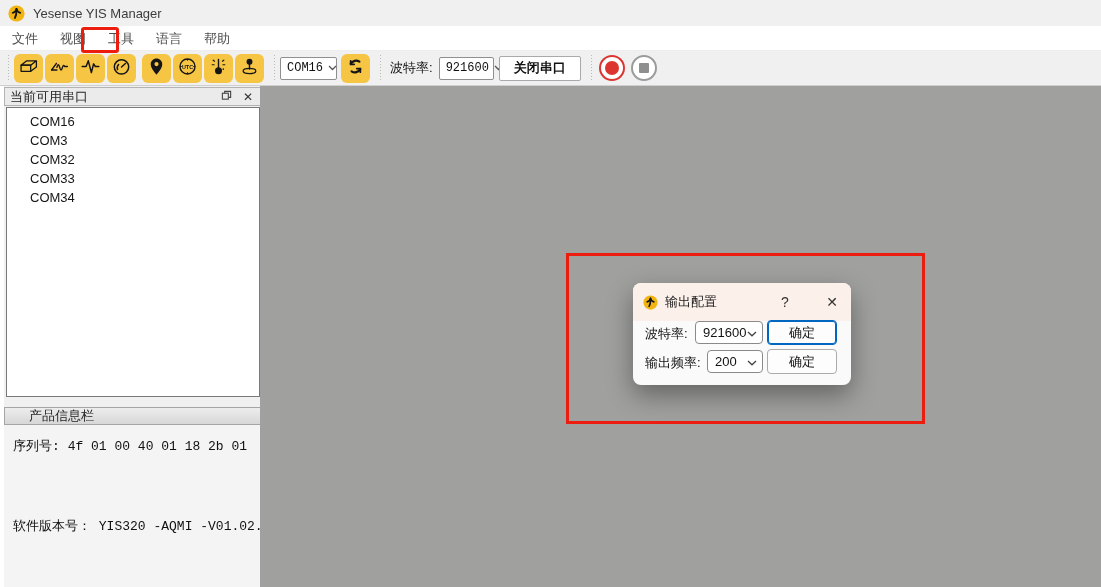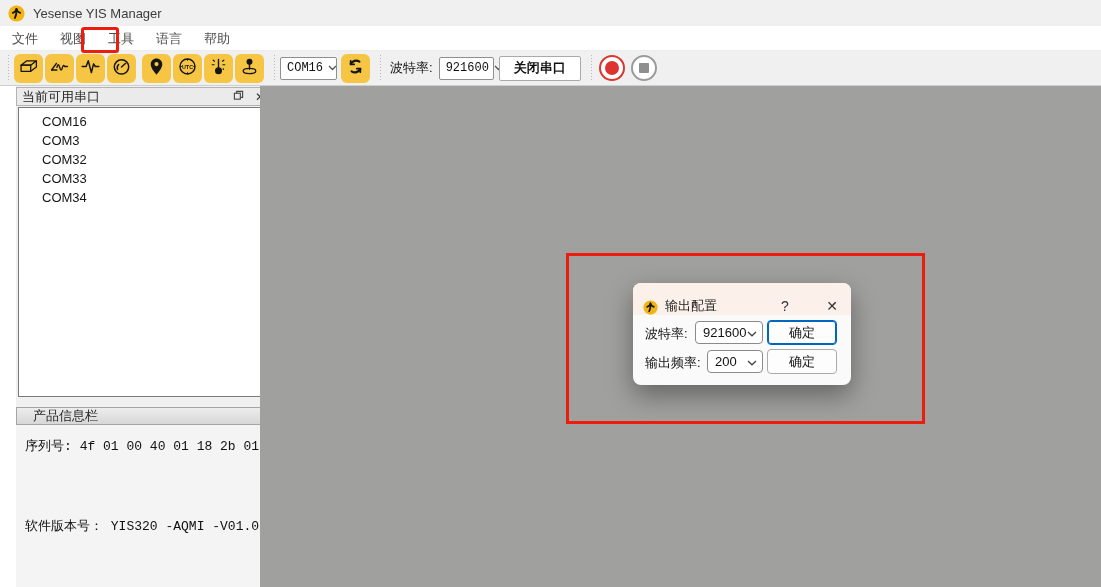--- a/index.html
+++ b/index.html
@@ -62,39 +62,39 @@
   .record-btn,.stop-btn{
     width:26px; height:26px; border-radius:50%; background:#fff;
     display:flex; align-items:center; justify-content:center; cursor:pointer; padding:0;
   }
   .record-btn{ border:2px solid var(--record-red,#dc3530); margin-left:2px; }
   .record-btn .dot{ width:14px; height:14px; border-radius:50%; background:var(--record-red,#dc3530); }
   .stop-btn{ border:2px solid #9b9b9b; margin-left:6px; }
   .stop-btn .sq{ width:10px; height:10px; background:#8f8f8f; border-radius:1px; }
   
   .left-panel{
-    position:absolute; left:16px; top:86px; width:259px; height:501px;
+    position:absolute; left:4px; top:86px; width:259px; height:501px;
     background:#f0f0f0; border-right:1px solid #9a9a9a;
   }
   .dock-header{
     position:absolute; left:0; top:1px; width:258px; height:19px;
     background:#ebebeb; border:1px solid #b3b3b3;
     display:flex; align-items:center; padding:0 5px; gap:6px;
   }
   .dock-header .dock-title{ font-size:13px; color:#1f1f1f; flex:1; }
   .dock-btn{ background:none; border:none; width:16px; height:16px; display:flex; align-items:center; justify-content:center; cursor:pointer; color:#333; font-size:12px; padding:0;}
   .port-list{
     position:absolute; left:2px; top:21px; width:254px; height:290px;
     background:#fff; border:1px solid #7a7a7a; padding-top:4px;
   }
   .port-item{ font-size:13px; color:#161616; padding-left:23px; height:19px; line-height:19px; cursor:default; }
   .info-header{
     position:absolute; left:0; top:321px; width:301px; height:18px;
     background:linear-gradient(#ededed,#d7d7d7); border:1px solid #a5a5a5;
-    font-size:13px; color:#1f1f1f; line-height:16px; padding-left:16px;
+    font-size:13px; color:#1f1f1f; line-height:16px; padding-left:24px;
   }
   .info-body{
     position:absolute; left:0; top:339px; width:258px; height:162px; background:#f4f4f4;
     font-family:Liberation Mono, monospace; font-size:13px; color:#111;
   }
   .serial-line{ position:absolute; left:9px; top:12px; white-space:nowrap; }
   .version-line{ position:absolute; left:9px; top:92px; white-space:nowrap; }
   
   .main-canvas{
     position:absolute; left:260px; top:86px; width:841px; height:501px;
@@ -104,22 +104,22 @@
     position:absolute; left:566px; top:253px; width:359px; height:171px;
     border:3px solid var(--highlight-red,#ec1c0f); pointer-events:none; z-index:30;
   }
   
   .dialog{
     position:absolute; left:633px; top:283px; width:218px; height:102px;
     background:#fafafa; border-radius:8px; overflow:hidden; z-index:20;
     box-shadow:0 10px 26px rgba(0,0,0,.38);
   }
   .dialog-titlebar{
-    height:32px; background:var(--dialog-titlebar,#fbf0ea);
-    display:flex; align-items:flex-end; padding:0 10px; gap:7px;
+    height:38px; background:var(--dialog-titlebar,#fbf0ea);
+    display:flex; align-items:center; padding:0 10px; gap:7px;
   }
   .dialog-title{ font-size:13px; color:#1d1d1d; flex:1; }
   .dlg-help,.dlg-close{
     background:none; border:none; font-size:14px; color:#333; cursor:pointer;
     width:18px; height:18px; line-height:18px; text-align:center; padding:0;
   }
   .dlg-help{ margin-right:22px; }
   .dlg-label{ position:absolute; font-size:13px; color:#111; }
   .dlg-combo{
     position:absolute; height:23px; background:#fff; border:1px solid #8a8a8a; border-radius:4px;

